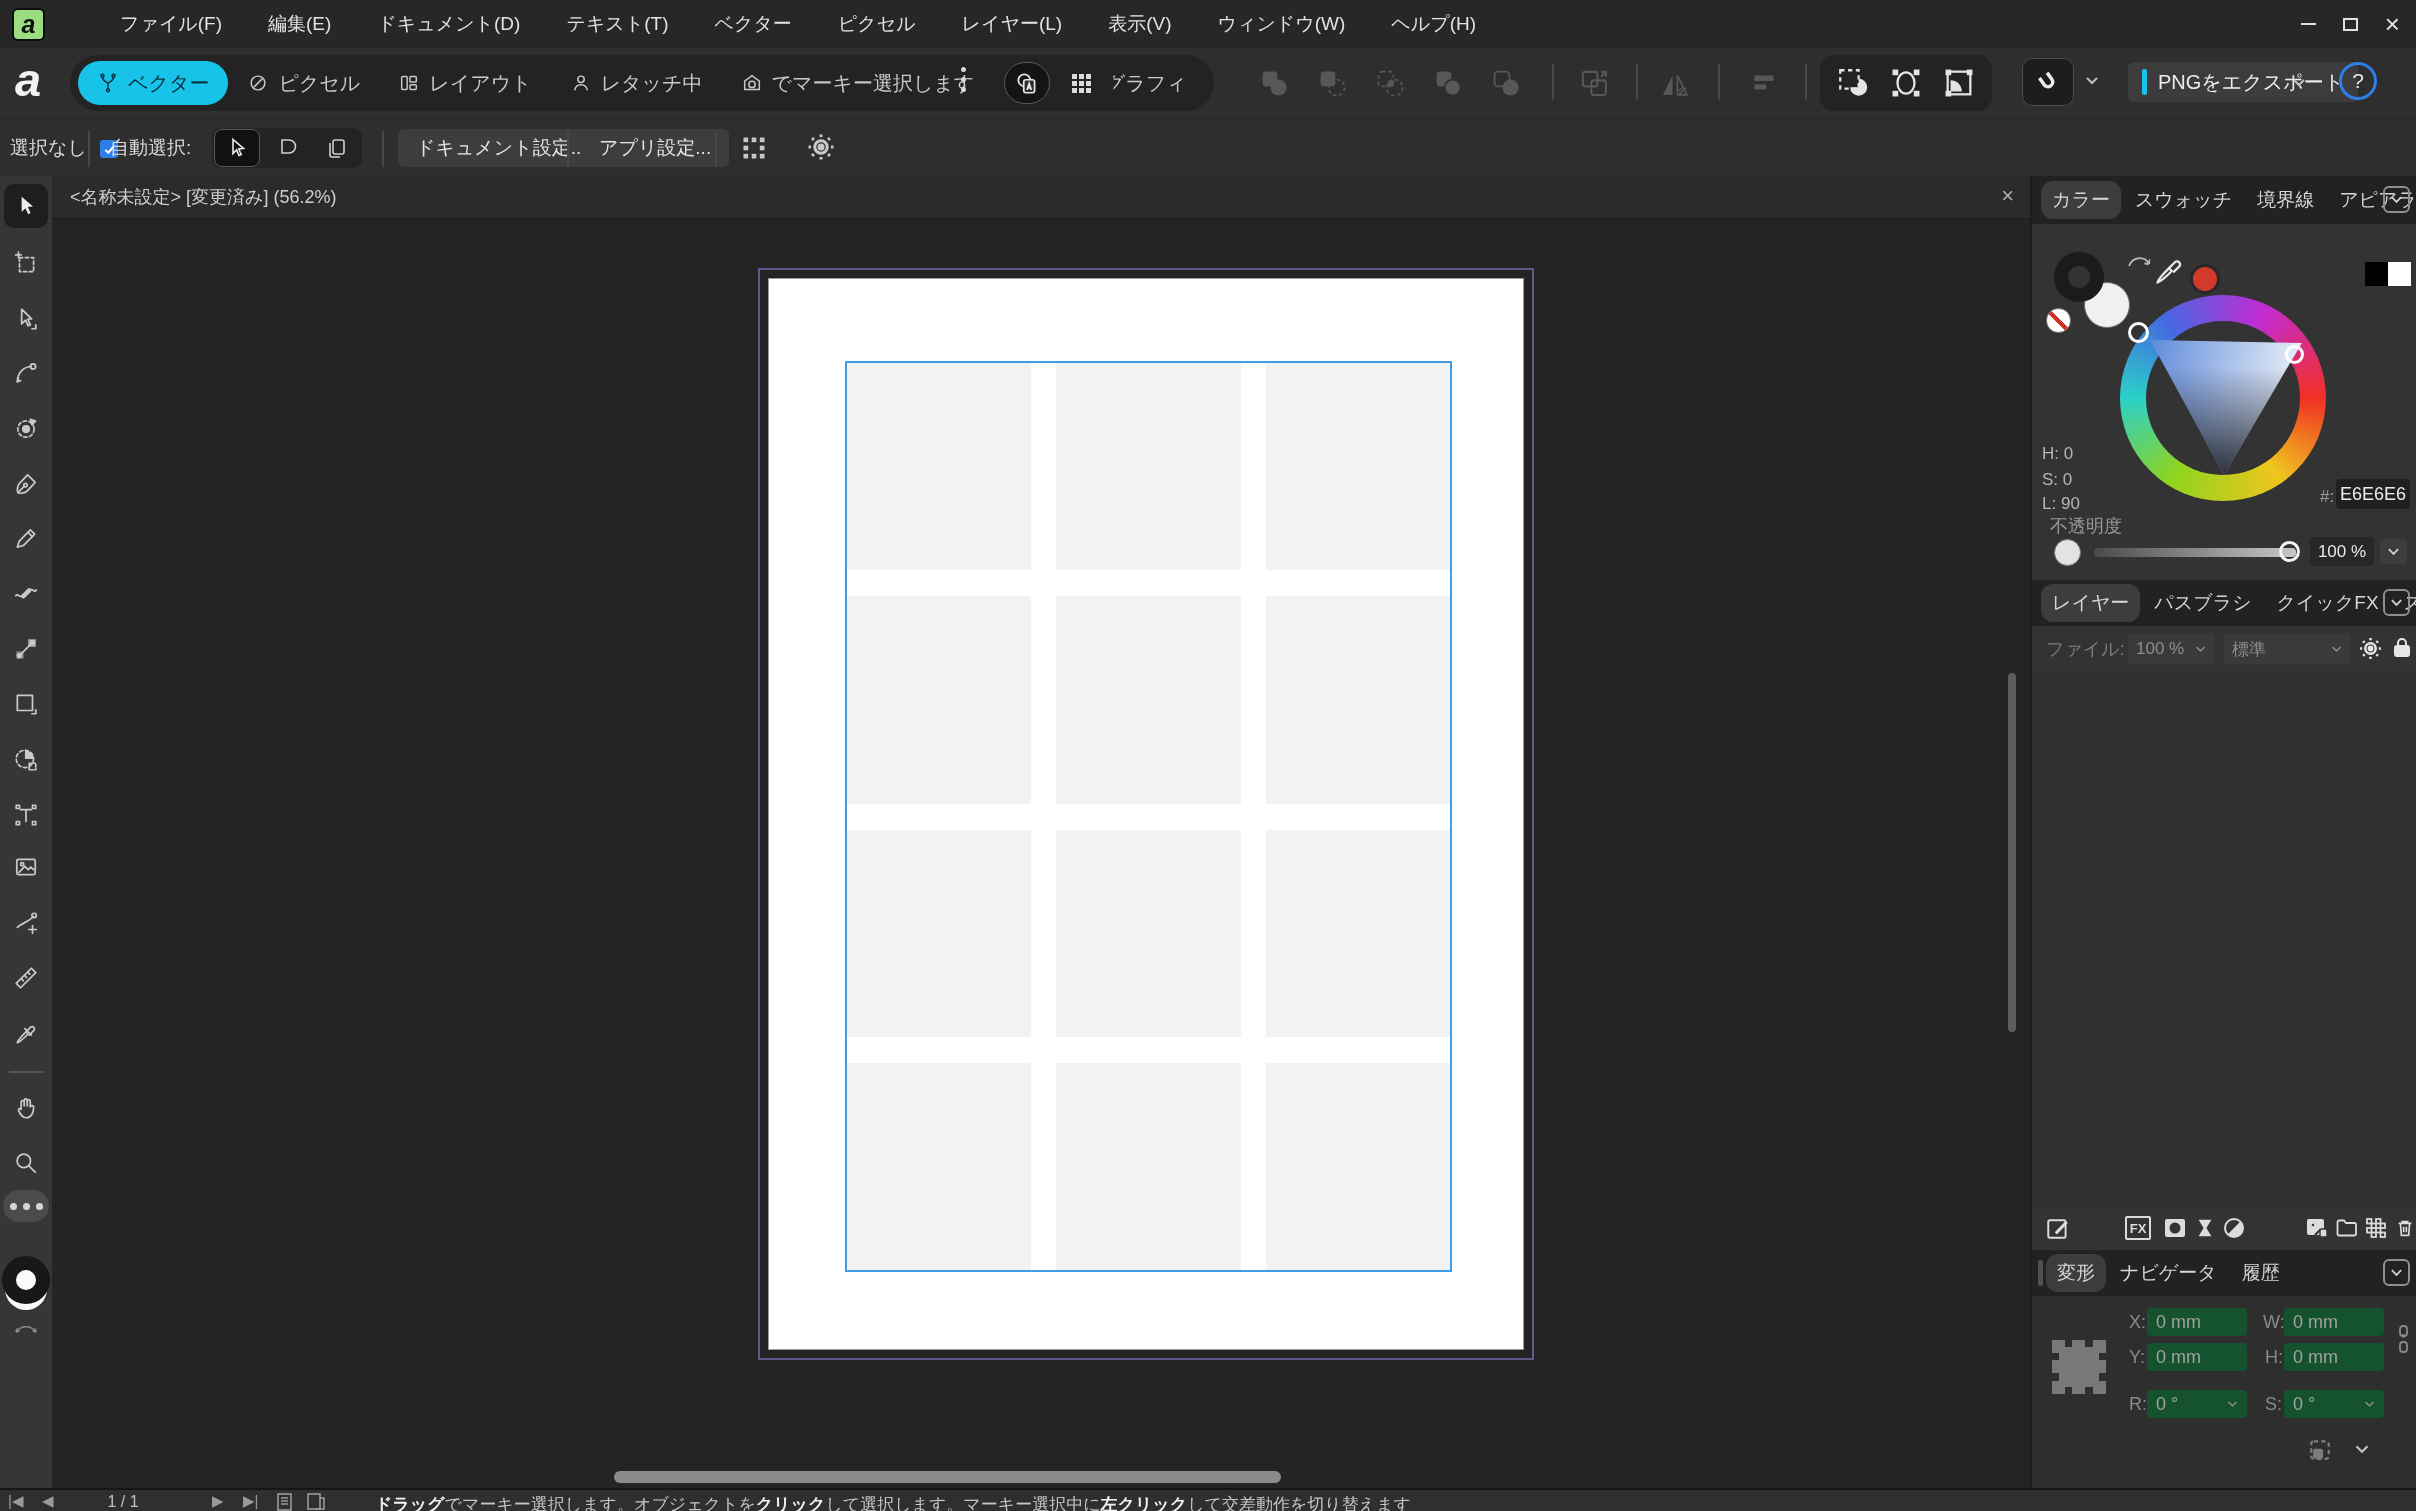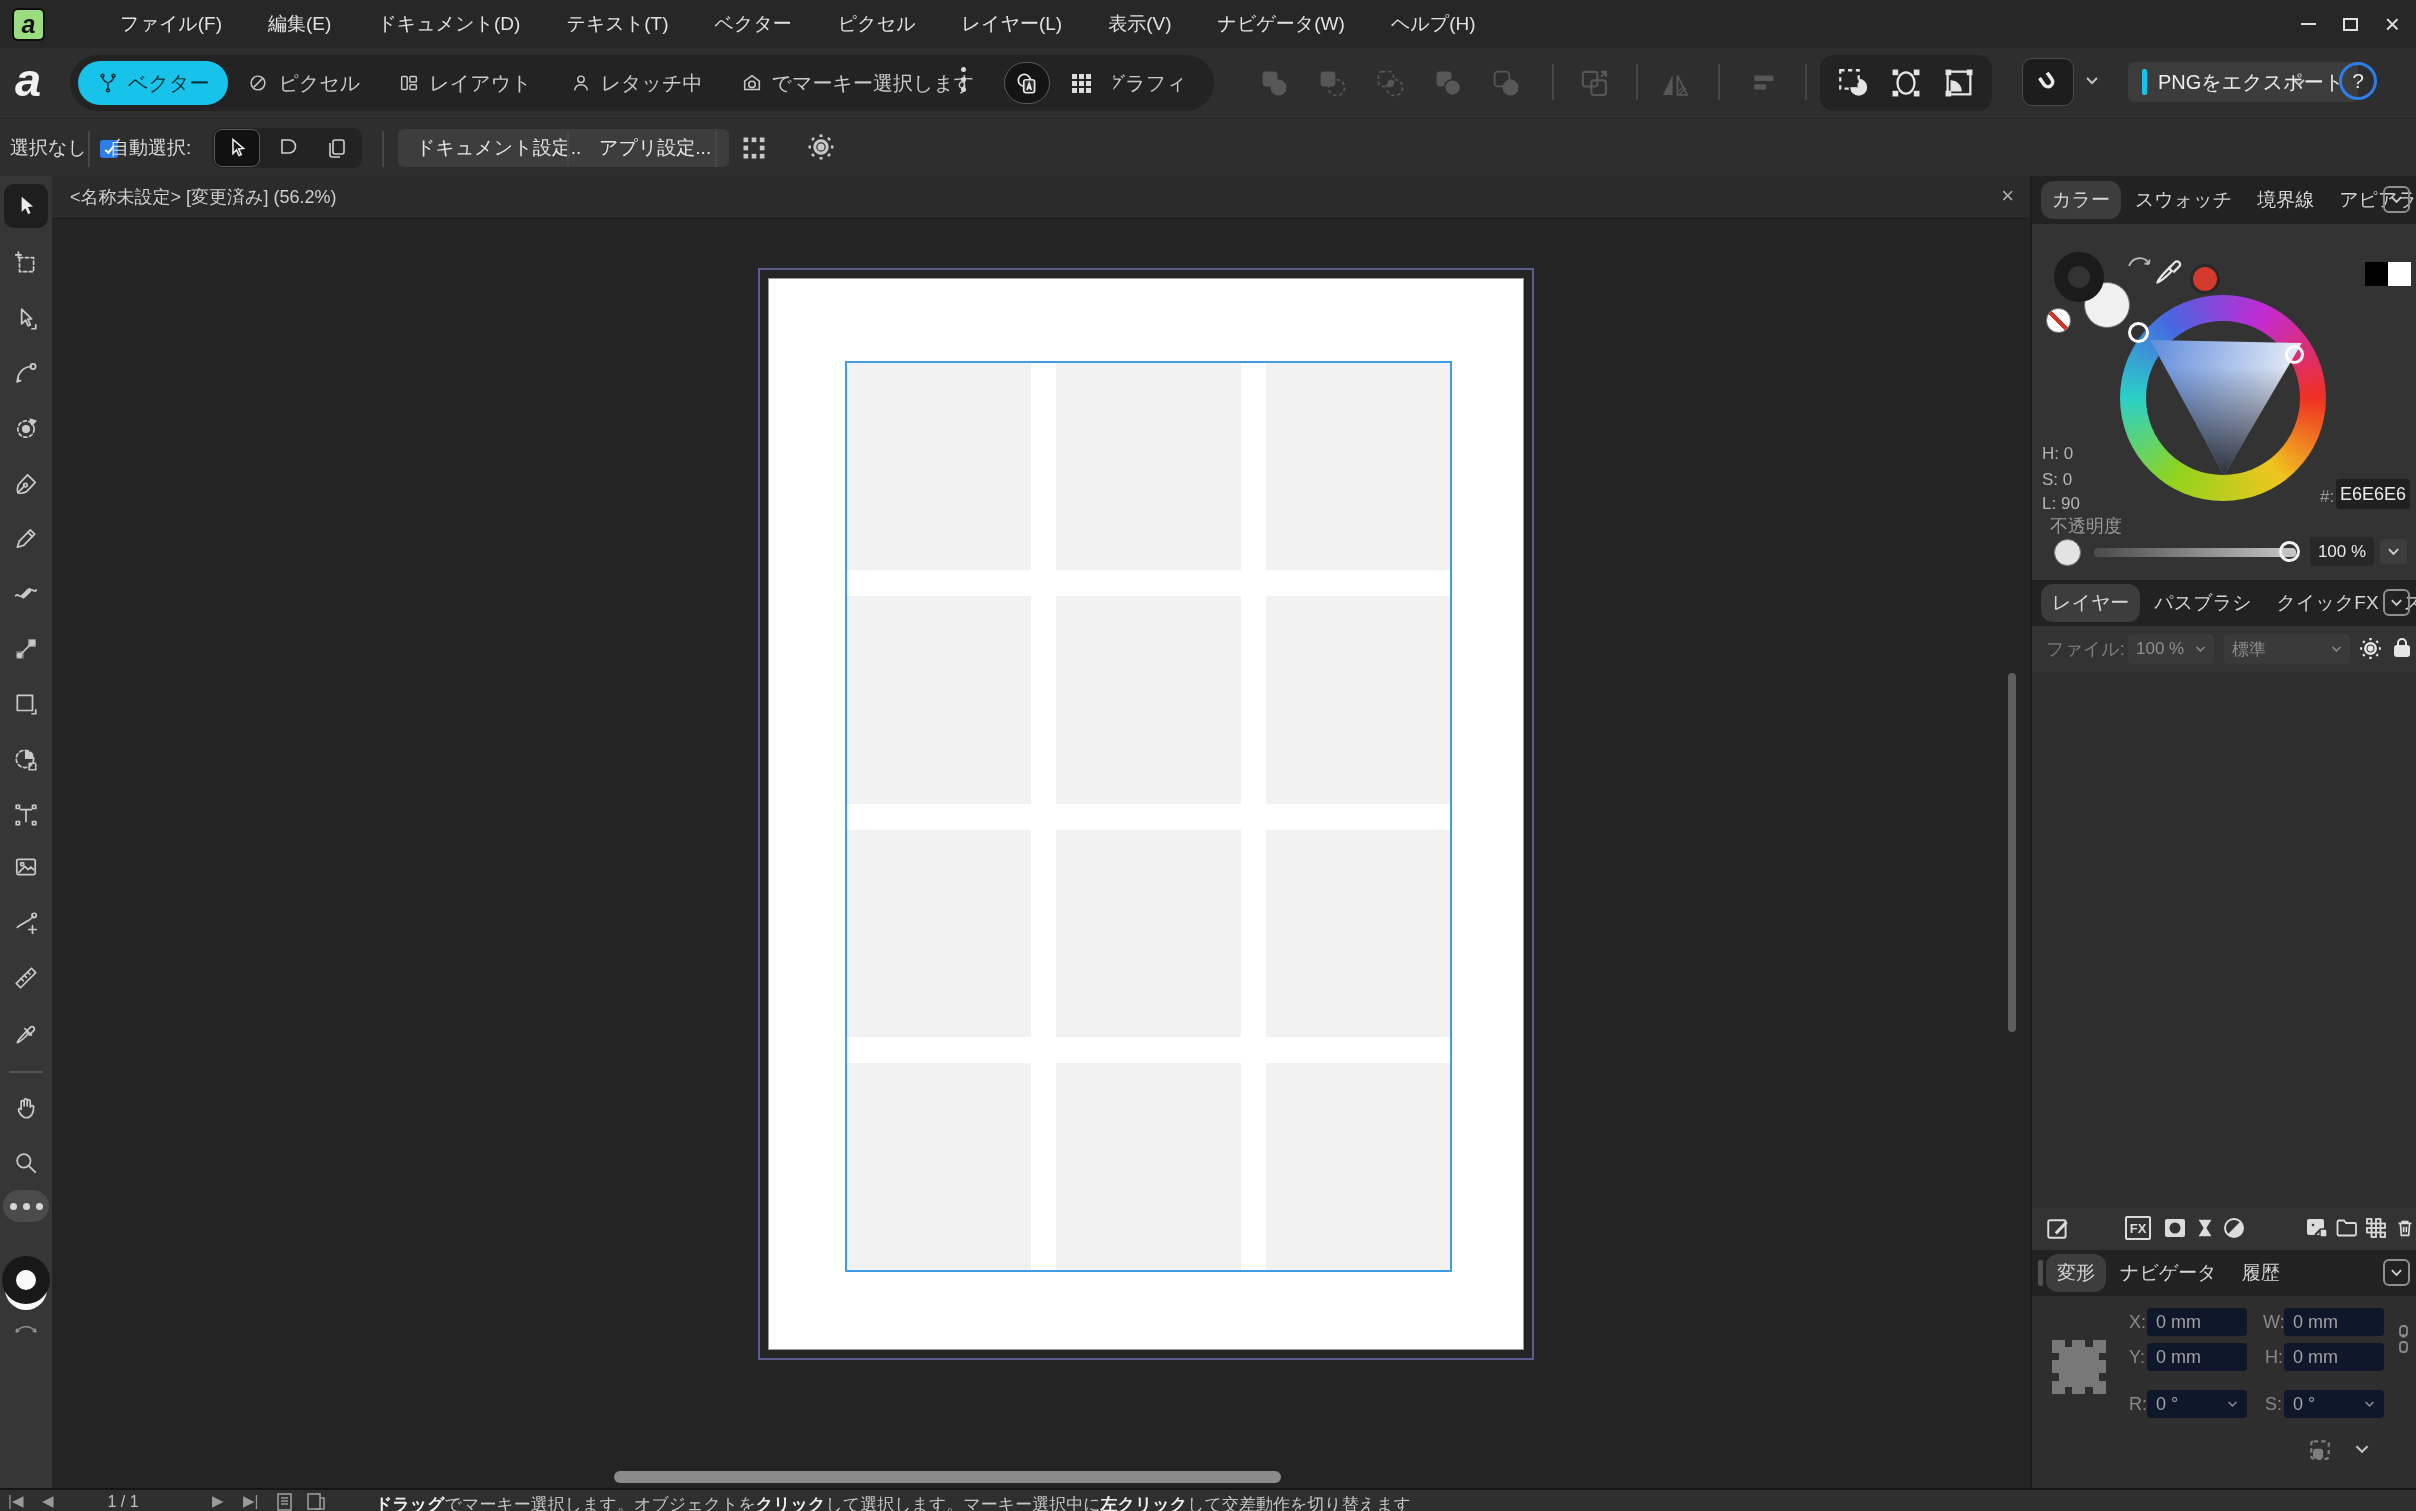--- a/index.html
+++ b/index.html
@@ -114,21 +114,21 @@
   .l-list { position:absolute; left:0; top:496px; width:386px; height:536px; background:#2f2f2f; }
   .l-icons { position:absolute; left:0; top:1032px; width:386px; height:42px; background:#333333; }
   .licon { position:absolute; top:8px; }
   .licon svg { stroke:#dcdcdc; fill:none; stroke-width:1.8; }
   .fxbox { width:26px; height:24px; border:2px solid #dcdcdc; border-radius:2px; color:#dcdcdc; font-size:13px; font-weight:bold; display:flex; align-items:center; justify-content:center; }
 
   .t-content { position:absolute; left:0; top:1120px; width:386px; height:192px; background:#2e2e2e; }
   .anchorblob { position:absolute; left:20px; top:44px; width:54px; height:54px; }
   .anchorblob .c { position:absolute; background:#787878; }
   .tf-label { position:absolute; font-size:18px; color:#8a8a8a; }
-  .tf-field { position:absolute; width:100px; height:28px; background:#0f172a; border-radius:4px; color:#a2a2a2; font-size:18px; display:flex; align-items:center; padding:0 9px; justify-content:space-between; }
+  .tf-field { position:absolute; width:100px; height:28px; background:#14532d; border-radius:4px; color:#a2a2a2; font-size:18px; display:flex; align-items:center; padding:0 9px; justify-content:space-between; }
 
   
   .statusbar { position:absolute; left:0; top:1488px; width:2416px; height:23px; background:#2f2f2f; border-top:2px solid #161616; overflow:hidden; }
   .nav-glyph { position:absolute; top:2px; font-size:15px; color:#9a9a9a; }
   .pageind { position:absolute; left:88px; top:3px; width:70px; text-align:center; font-size:16px; color:#c0c0c0; }
   .hint { position:absolute; left:375px; top:3px; font-size:17px; color:#c6c6c6; white-space:nowrap; }
   .hint b { color:#f0f0f0; }
 </style>
 </head>
 <body>
@@ -137,21 +137,21 @@
   <div class="applogo">a</div>
   <nav class="menus">
     <span class="menu-item">ファイル(F)</span>
     <span class="menu-item">編集(E)</span>
     <span class="menu-item">ドキュメント(D)</span>
     <span class="menu-item">テキスト(T)</span>
     <span class="menu-item">ベクター</span>
     <span class="menu-item">ピクセル</span>
     <span class="menu-item">レイヤー(L)</span>
     <span class="menu-item">表示(V)</span>
-    <span class="menu-item">ナビゲータ(W)</span>
+    <span class="menu-item">ウィンドウ(W)</span>
     <span class="menu-item">ヘルプ(H)</span>
   </nav>
   <div class="wincontrols">
     <div class="win-min"></div>
     <div class="win-max"></div>
     <div class="win-close">×</div>
   </div>
 </header>
 
 <div class="personabar">

